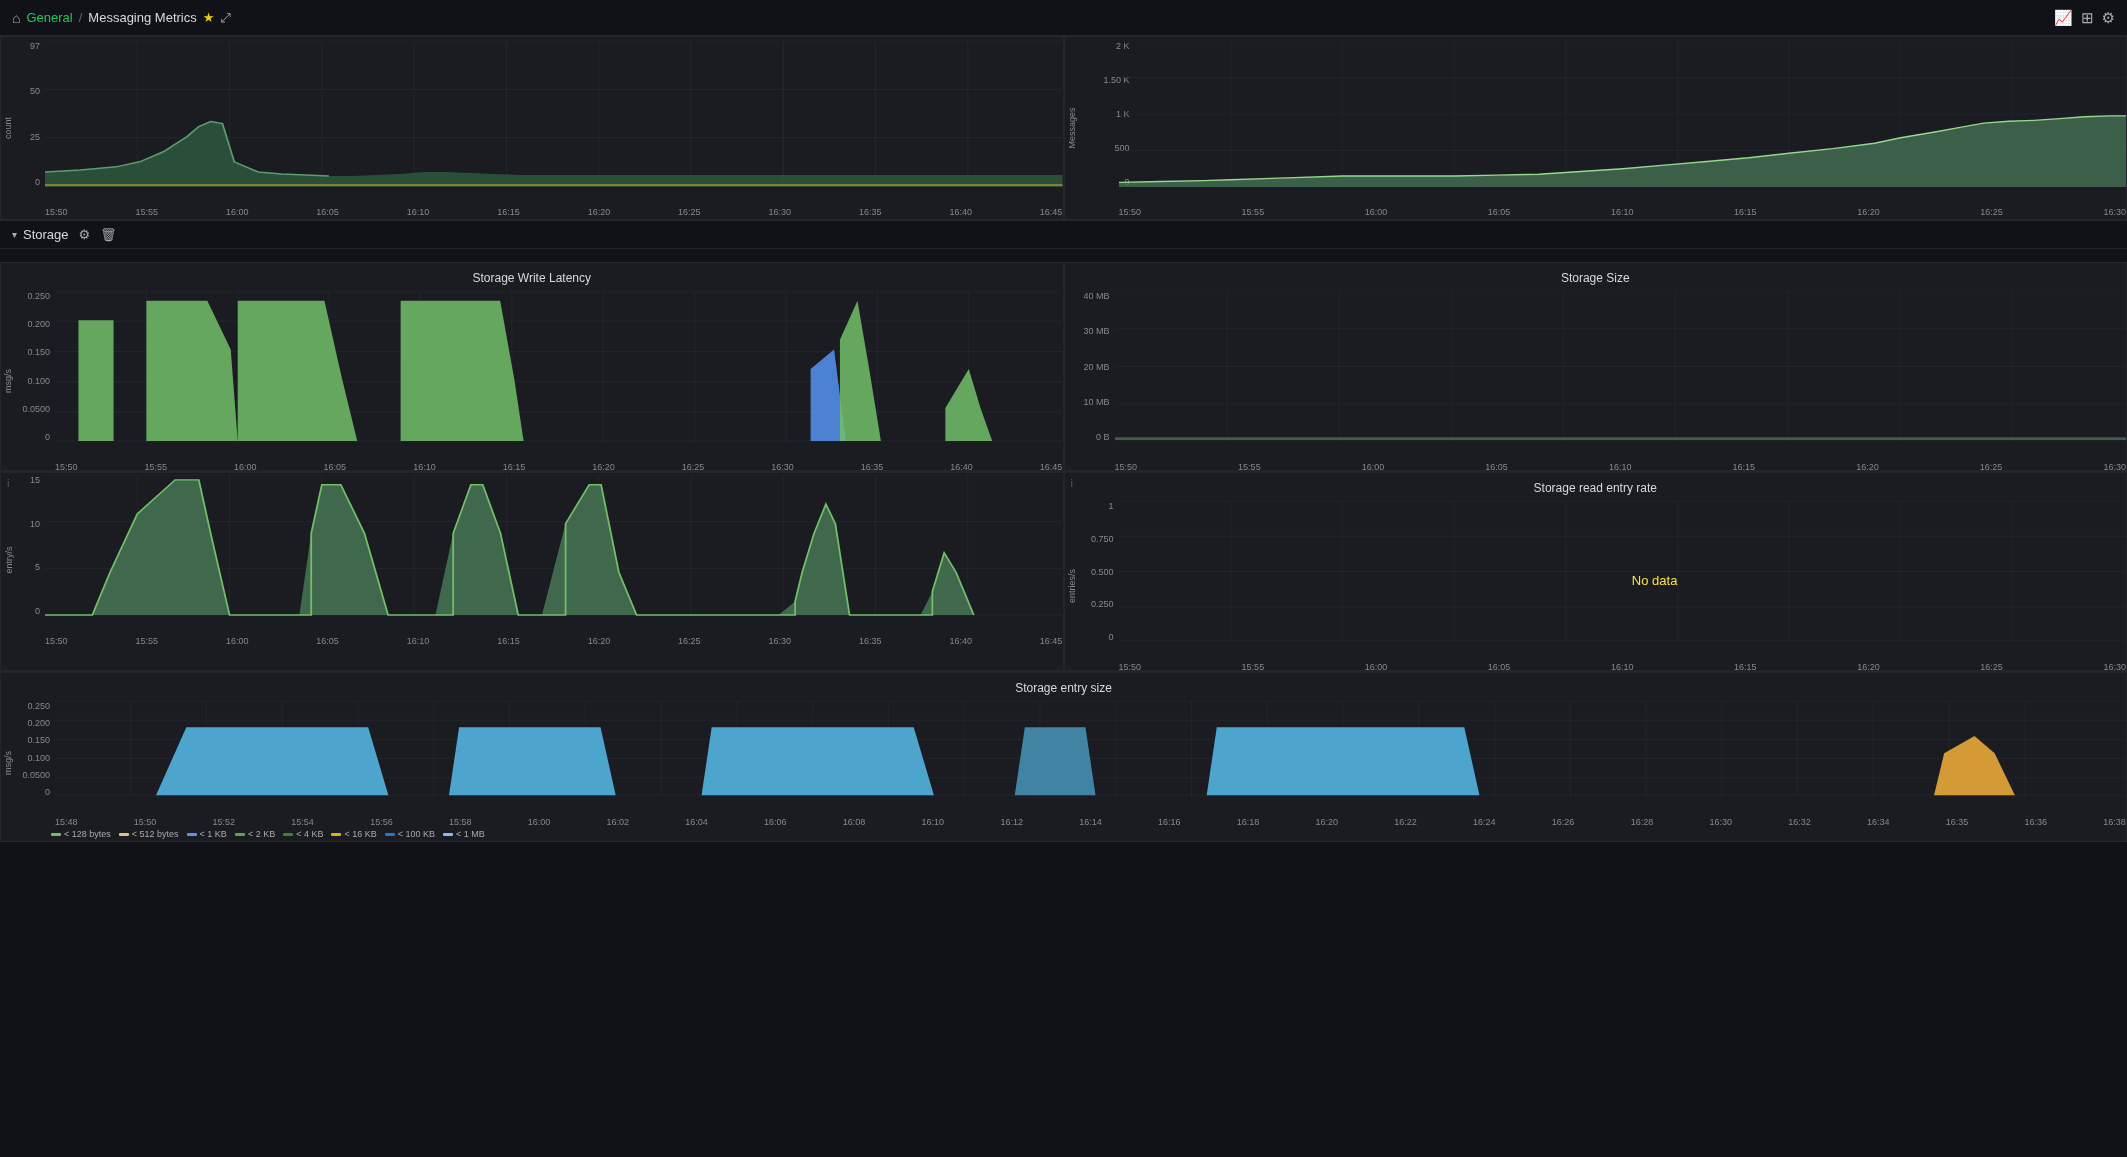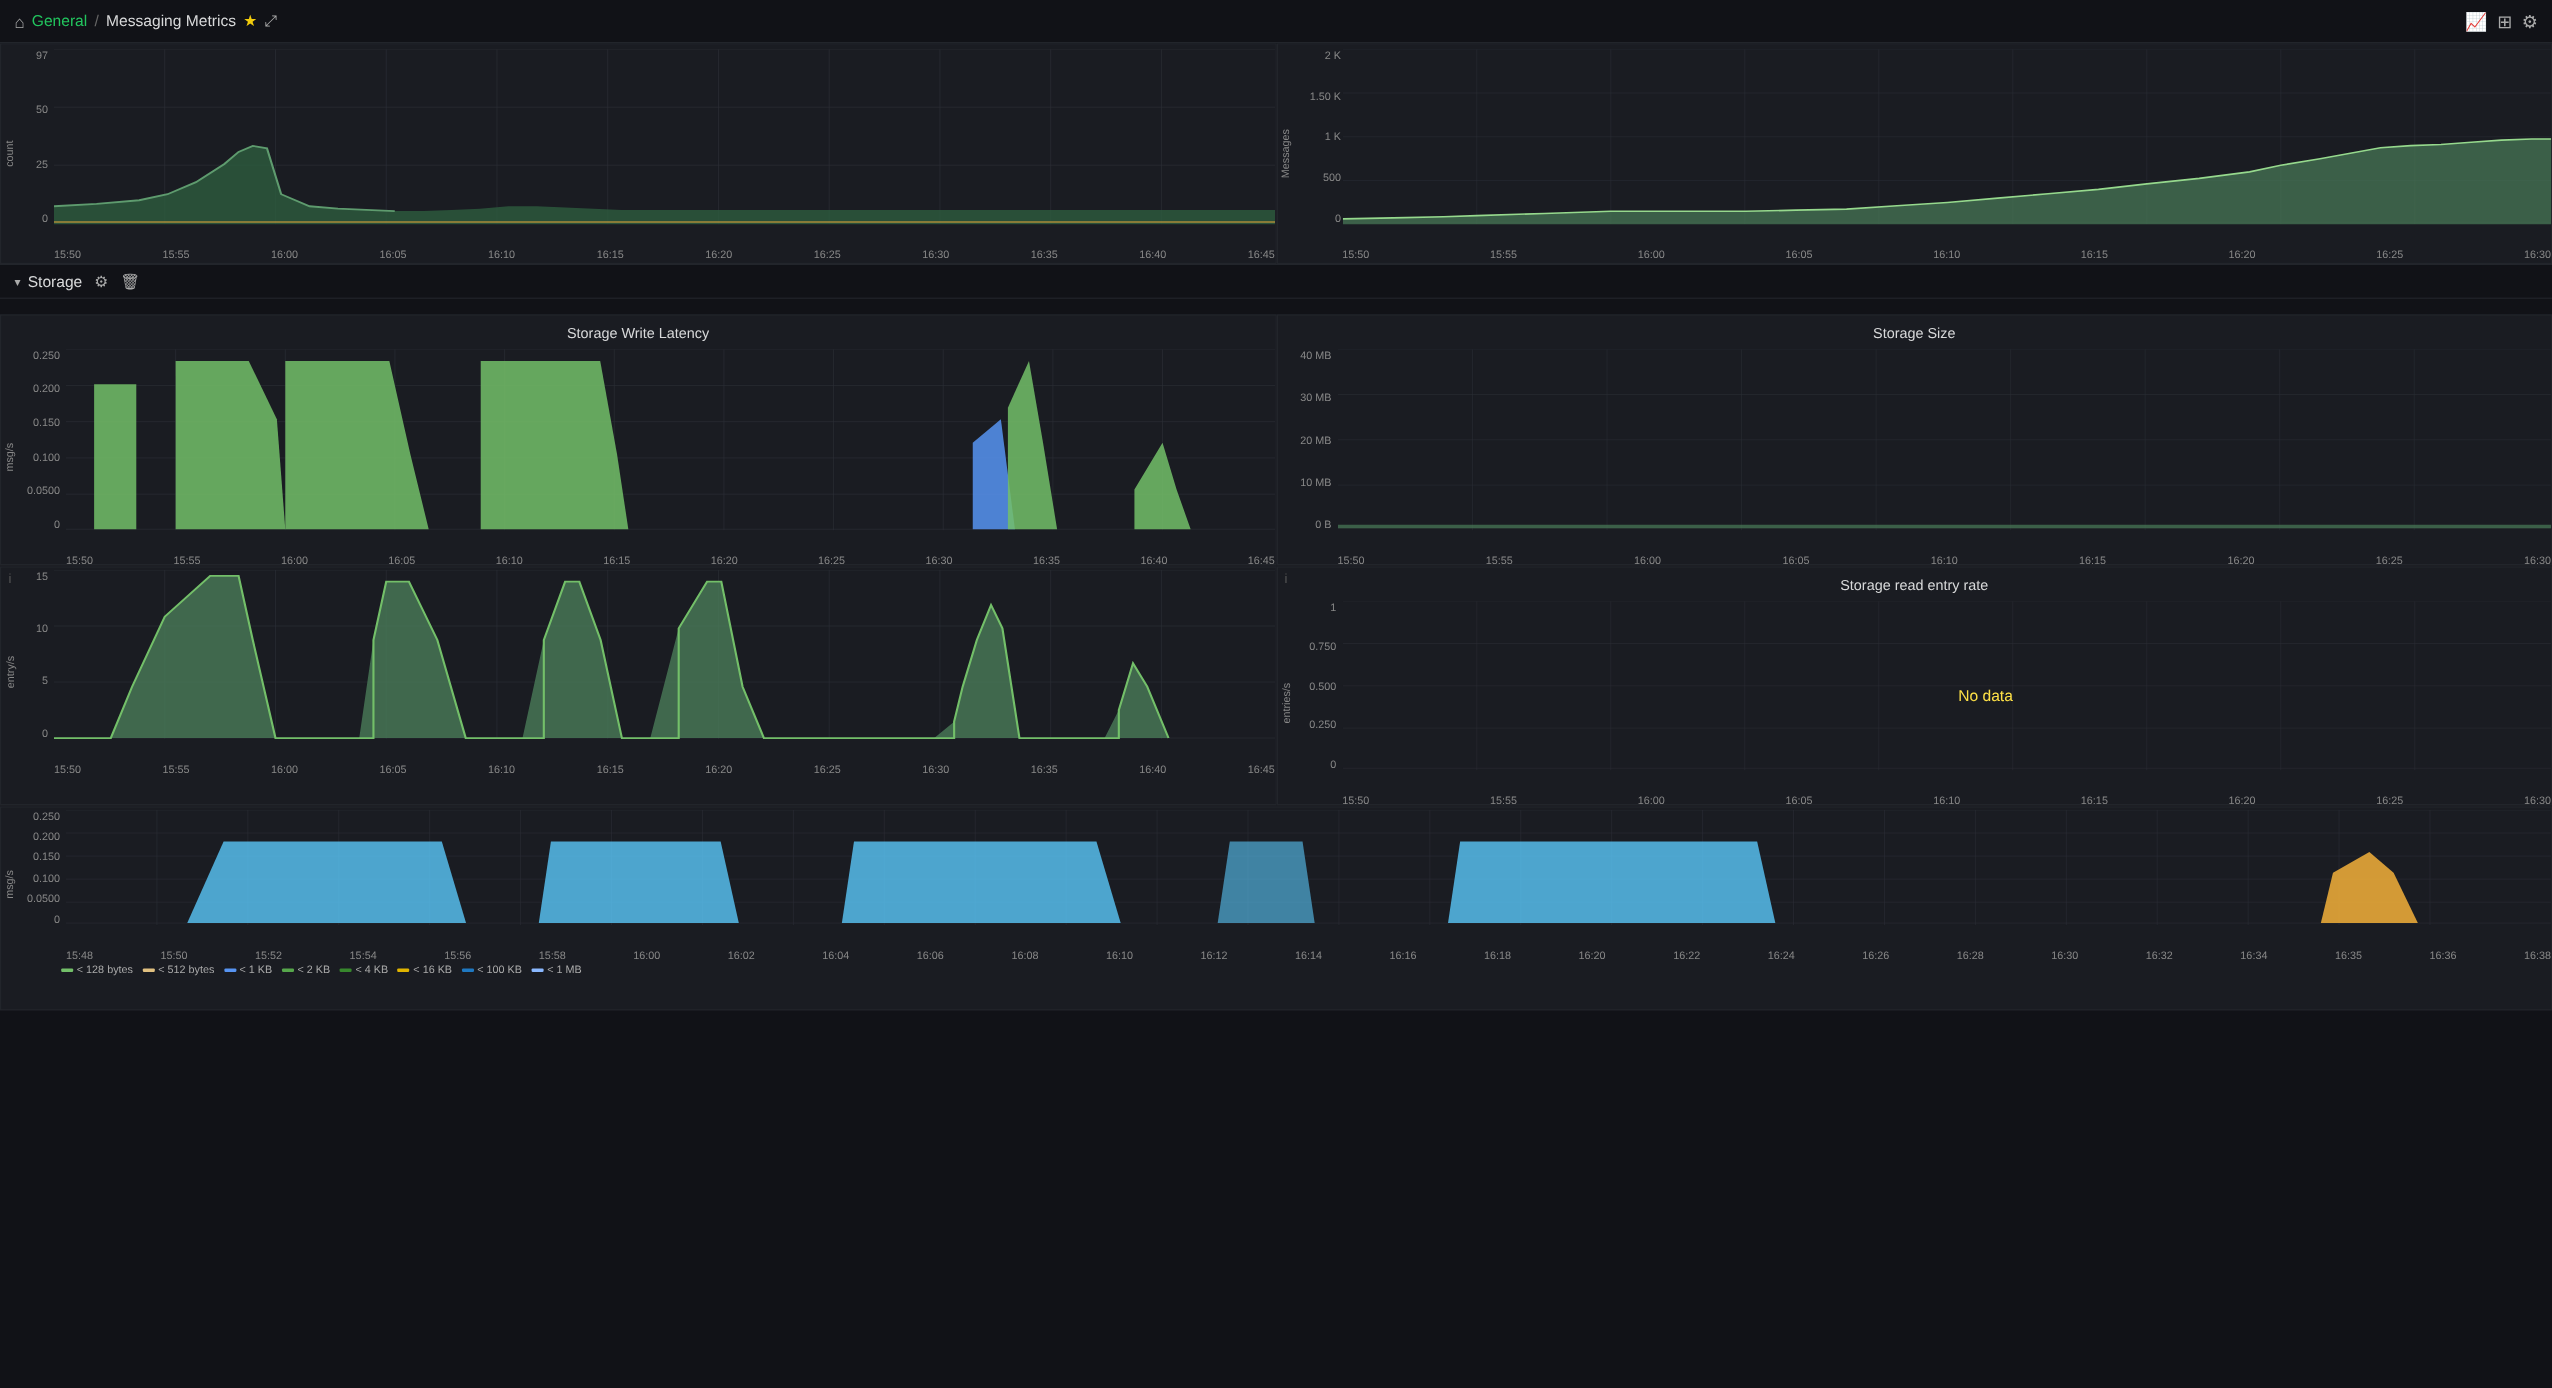--- a/index.html
+++ b/index.html
@@ -220,21 +220,21 @@
       </div>
     </div>
 
     <div class="panel col-right">
       <div style="display:flex;height:100%;">
         <div style="width:14px;display:flex;align-items:center;justify-content:center;">
           <span style="transform:rotate(-90deg);font-size:9px;color:#888;white-space:nowrap;">Messages</span>
         </div>
         <div style="flex:1;display:flex;flex-direction:column;">
           <div style="flex:1;position:relative;padding-top:4px;">
-            <div style="position:absolute;left:4px;top:4px;bottom:18px;width:38px;display:flex;flex-direction:column;justify-content:space-between;align-items:flex-end;padding-right:3px;font-size:9px;color:#888;">
+            <div style="position:absolute;left:16px;top:4px;bottom:18px;width:38px;display:flex;flex-direction:column;justify-content:space-between;align-items:flex-end;padding-right:3px;font-size:9px;color:#888;">
               <span>2 K</span>
               <span>1.50 K</span>
               <span>1 K</span>
               <span>500</span>
               <span>0</span>
             </div>
             <svg style="position:absolute;left:40px;right:0;top:4px;bottom:18px;width:calc(100% - 40px);height:calc(100% - 22px);" viewBox="0 0 1200 160" preserveAspectRatio="none">
               <line x1="0" y1="0" x2="1200" y2="0" stroke="#2c2f37" stroke-width="0.5"></line>
               <line x1="0" y1="40" x2="1200" y2="40" stroke="#2c2f37" stroke-width="0.5"></line>
               <line x1="0" y1="80" x2="1200" y2="80" stroke="#2c2f37" stroke-width="0.5"></line>
@@ -490,20 +490,21 @@
             <span>16:20</span>
             <span>16:25</span>
             <span>16:30</span>
           </div>
         </div>
       </div>
     </div>
   </div>
 
   <div class="panel" style="height:170px;border-top:1px solid #22252b;">
+    <div class="panel-title">Storage entry size</div>
     <div style="display:flex;height:calc(100% - 40px);">
       <div style="width:14px;display:flex;align-items:center;justify-content:center;">
         <span style="transform:rotate(-90deg);font-size:9px;color:#888;white-space:nowrap;">msg/s</span>
       </div>
       <div style="flex:1;display:flex;flex-direction:column;">
         <div style="flex:1;position:relative;">
           <div style="position:absolute;left:0;top:2px;bottom:18px;width:38px;display:flex;flex-direction:column;justify-content:space-between;align-items:flex-end;padding-right:3px;font-size:9px;color:#888;">
             <span>0.250</span>
             <span>0.200</span>
             <span>0.150</span>

